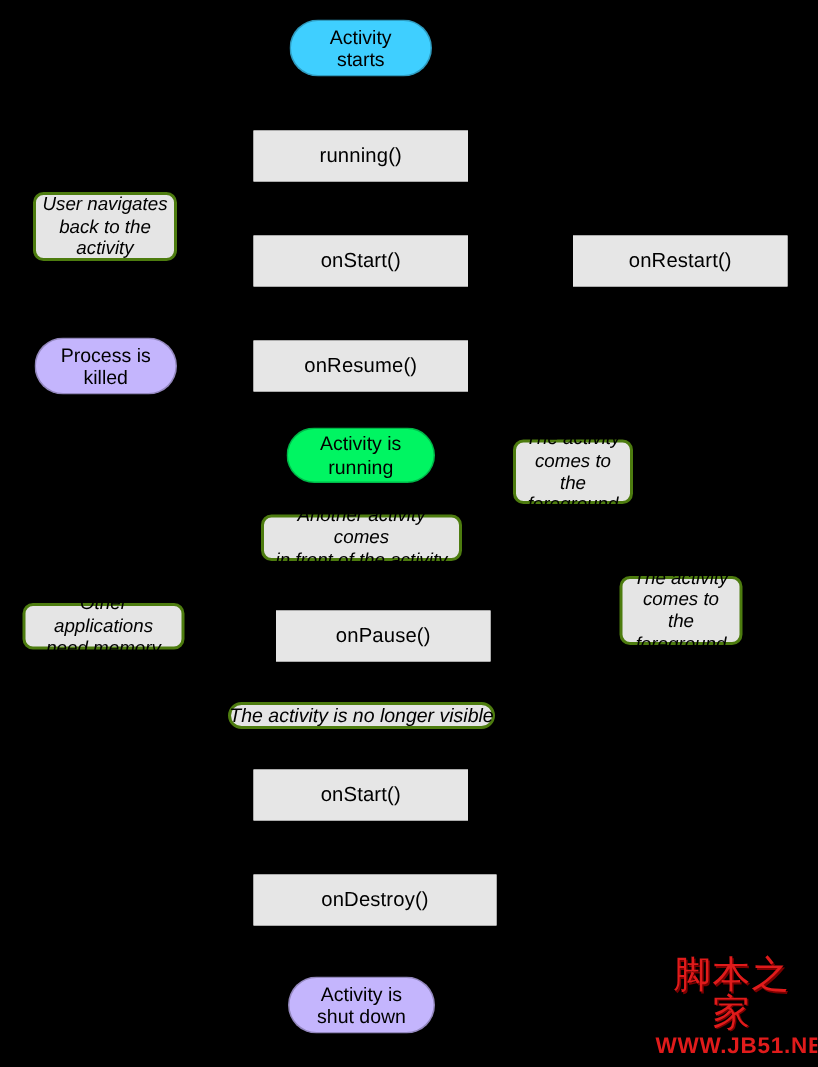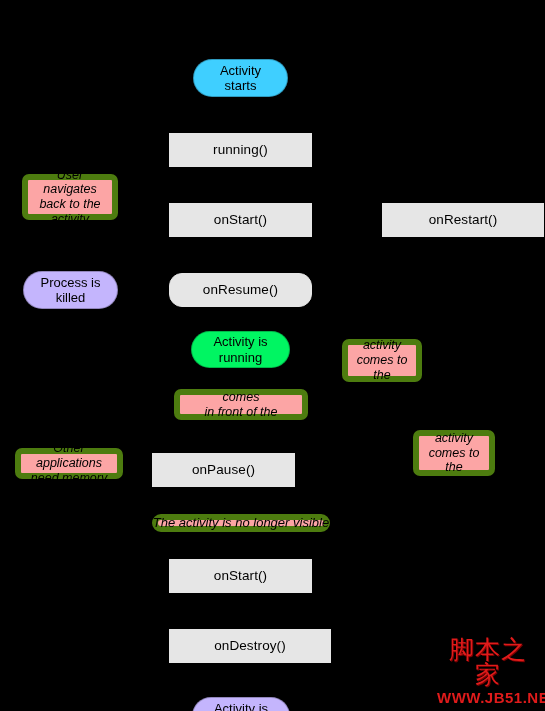--- a/index.html
+++ b/index.html
@@ -20,21 +20,20 @@
   .node {
     position: absolute;
     box-sizing: border-box;
     display: flex;
     align-items: center;
     justify-content: center;
     text-align: center;
     color: #000000;
     line-height: 1.18;
     white-space: pre-line;
-    margin-top: 46px;
   }
 
   
   .callback {
     background: #E6E6E6;
     border: 1px solid #E6E6E6;
     font-size: 13.5px;
     letter-spacing: 0.1px;
   }
 
@@ -43,22 +42,22 @@
     border-radius: 999px;
     border: 1px solid rgba(0,0,0,0.25);
     font-size: 13px;
   }
   .state-start  { background: #3FCFFF; }
   .state-run    { background: #00F562; }
   .state-kill   { background: #c4b5fd; }
 
   
   .note {
-    background: #fca5a5;
-    border: 6px solid #4d7c0f;
+    background: #e5e5e5;
+    border: 2px solid #4d7c0f;
     border-radius: 7px;
     font-style: italic;
     font-size: 12.5px;
     padding: 2px 4px;
   }
   .note-pill {
     border-radius: 999px;
     font-size: 13px;
     padding: 1px 10px;
     white-space: nowrap;
@@ -101,41 +100,41 @@
 starts</div>
 
   <div class="node callback" style="left:169px; top:87px; width:143px; height:34px;">running()</div>
 
   <div class="node note" style="left:22px; top:128px; width:96px; height:46px;">User navigates
 back to the
 activity</div>
 
   <div class="node callback" style="left:169px; top:157px; width:143px; height:34px;">onStart()</div>
 
-  <div class="node callback" style="left:382px; top:157px; width:162px; height:34px;">onRestart()</div>
+  <div class="node callback" style="left:382px; top:157px; width:143px; height:34px;">onRestart()</div>
 
   <div class="node state state-kill" style="left:23px; top:225px; width:95px; height:38px;">Process is
 killed</div>
 
-  <div class="node callback" style="left:169px; top:227px; width:143px; height:34px;border-radius:13px;">onResume()</div>
+  <div class="node callback" style="left:169px; top:227px; width:143px; height:34px;">onResume()</div>
 
   <div class="node state state-run" style="left:191px; top:285px; width:99px; height:37px;">Activity is
 running</div>
 
   <div class="node note" style="left:342px; top:293px; width:80px; height:43px;">The activity
 comes to the
 foreground</div>
 
   <div class="node note" style="left:174px; top:343px; width:134px; height:31px;">Another activity comes
 in front of the activity</div>
 
   <div class="node note" style="left:15px; top:402px; width:108px; height:31px;">Other applications
 need memory</div>
 
-  <div class="node callback" style="left:152px; top:407px; width:143px; height:34px;">onPause()</div>
+  <div class="node callback" style="left:184px; top:407px; width:143px; height:34px;">onPause()</div>
 
   <div class="node note" style="left:413px; top:384px; width:82px; height:46px;">The activity
 comes to the
 foreground</div>
 
   <div class="node note note-pill" style="left:152px; top:468px; width:178px; height:18px;">The activity is no longer visible</div>
 
   <div class="node callback" style="left:169px; top:513px; width:143px; height:34px;">onStart()</div>
 
   <div class="node callback" style="left:169px; top:583px; width:162px; height:34px;">onDestroy()</div>

